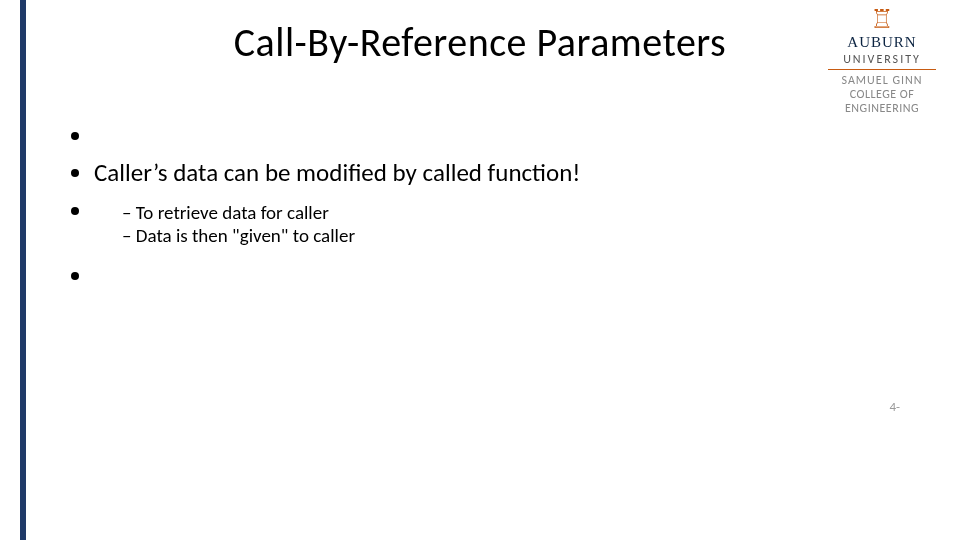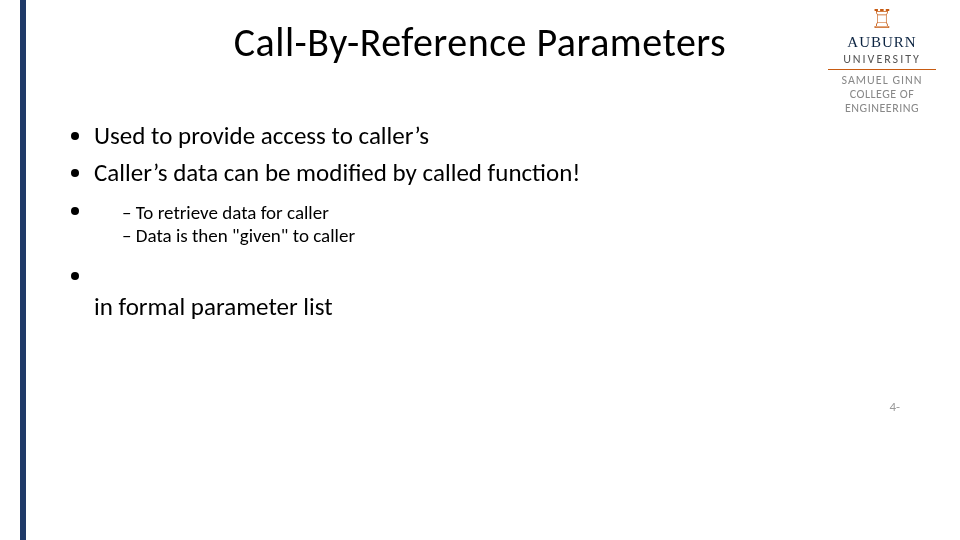--- a/index.html
+++ b/index.html
@@ -33,32 +33,31 @@
     <div class="au">AUBURN</div>
     <div class="univ">UNIVERSITY</div>
     <hr>
     <div class="coe1">SAMUEL GINN</div>
     <div class="coe2">COLLEGE OF ENGINEERING</div>
   </div>
 
   <div class="body">
     <ul class="l1">
       <li>
-        <span>Used to provide access to caller’s</span><br>
+        <br>
       </li>
       <li>
         <span>Caller’s data can be modified by called function!</span>
       </li>
       <li>
         <ul class="l2">
           <li><span>To retrieve data for caller</span></li>
           <li><span>Data is then "given" to caller</span></li>
         </ul>
       </li>
       <li>
         <br>
-        <span>in formal parameter list</span>
       </li>
     </ul>
   </div>
 
   <div class="pagenum">4-</div>
 </div>
 
 </body></html>

